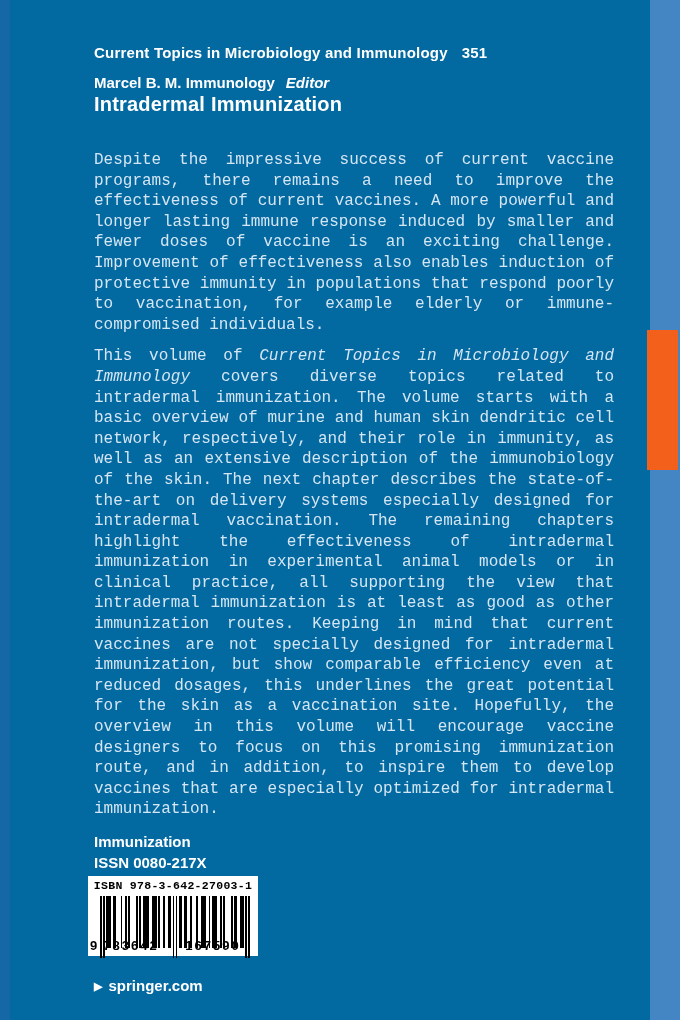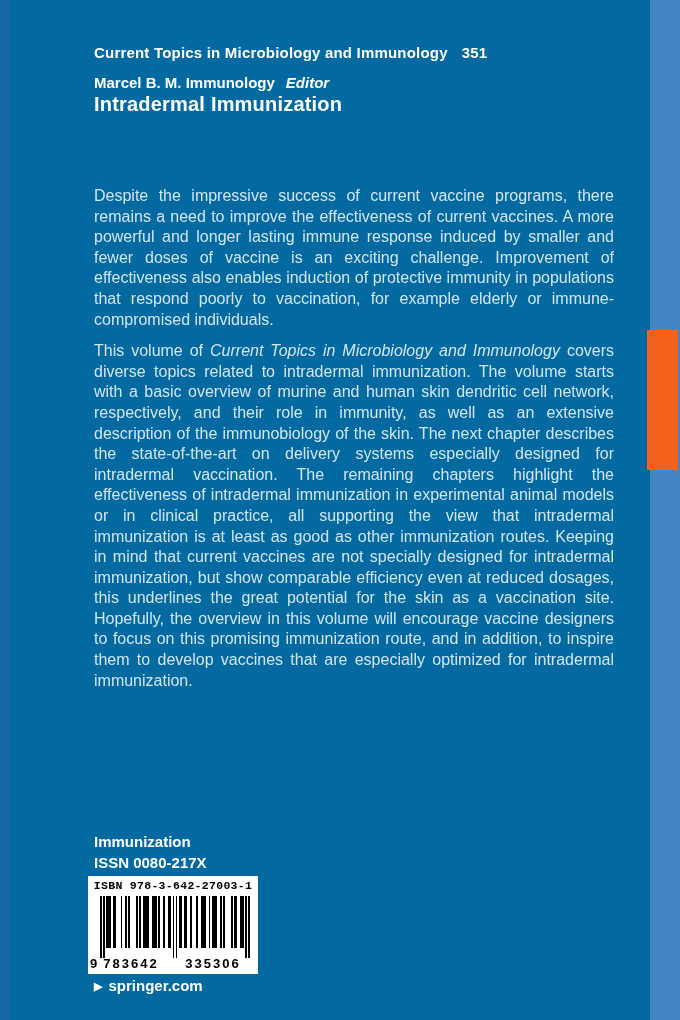--- a/index.html
+++ b/index.html
@@ -18,33 +18,32 @@
   .content{position:absolute;left:94px;top:0;width:520px;color:#ffffff;}
 
   .series-line{position:absolute;top:44px;left:0;font-size:15px;font-weight:bold;letter-spacing:.2px;white-space:nowrap;}
   .series-number{margin-left:14px;}
   .editor-line{position:absolute;top:74px;left:0;font-size:15px;font-weight:bold;white-space:nowrap;}
   .editor-role{font-style:italic;margin-left:11px;font-weight:bold;}
   .book-title{position:absolute;top:93px;left:0;font-size:20px;font-weight:bold;letter-spacing:.2px;white-space:nowrap;}
 
   .blurb{
     position:absolute;top:150px;left:0;width:520px;
-    font-family:Liberation Sans, sans-serif;
+    font-family:Liberation Mono, monospace;
     font-size:16px;line-height:20.6px;color:#d4e6f4;
     text-align:justify;
-    margin-top:36px;
   }
   .blurb p{margin:0 0 11px 0;}
   .italic-series{font-style:italic;}
 
   .category-label{position:absolute;top:833px;left:0;font-size:15px;font-weight:bold;}
   .issn-label{position:absolute;top:854px;left:0;font-size:15px;font-weight:bold;}
 
   .barcode-box{
-    position:absolute;top:876px;left:-6px;width:170px;height:98px;
+    position:absolute;top:876px;left:-6px;width:170px;height:80px;
     background:#ffffff;color:#000;
   }
   .isbn-line{
     margin-top:3px;text-align:center;
     font-family:"Liberation Mono",monospace;font-weight:bold;
     font-size:11.5px;letter-spacing:.3px;white-space:nowrap;
   }
   .bars{
     position:absolute;left:12px;top:20px;height:66px;
     display:flex;align-items:flex-start;
@@ -183,21 +182,21 @@
           <div class="module"></div>
           <div class="module bar"></div>
           <div class="module bar"></div>
           <div class="module"></div>
           <div class="module bar guard"></div>
           <div class="module guard"></div>
           <div class="module bar guard"></div>
         </div>
       <div class="ean-first">9</div>
       <div class="ean-group ean-group-1">783642</div>
-      <div class="ean-group ean-group-2">335306</div>
+      <div class="ean-group ean-group-2">167590</div>
     </div>
 
     <div class="website-line">
       <span class="arrow-icon">▶</span><span>springer.com</span>
     </div>
 
   </div>
 </div>
 
 </body></html>

